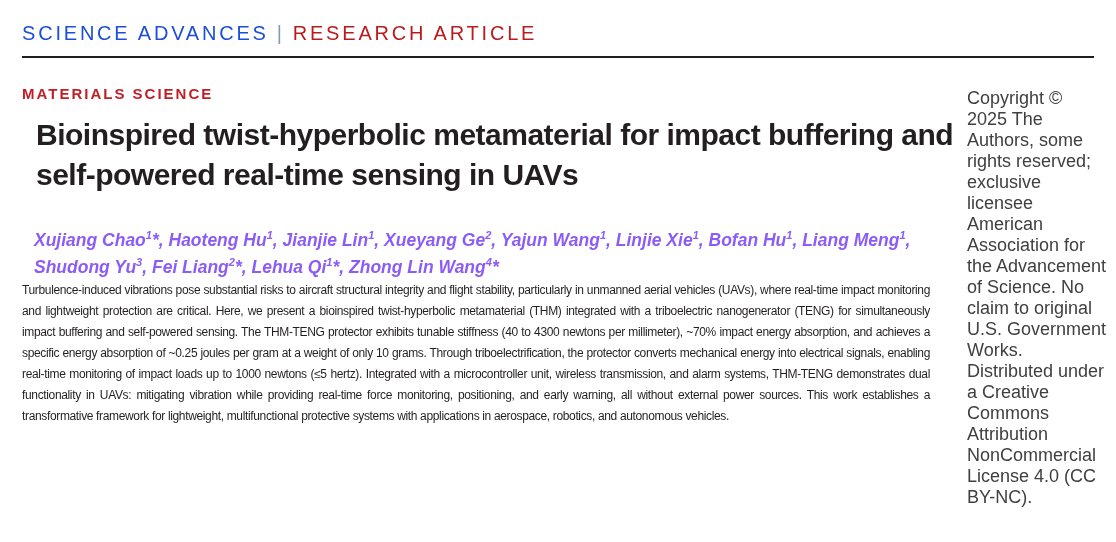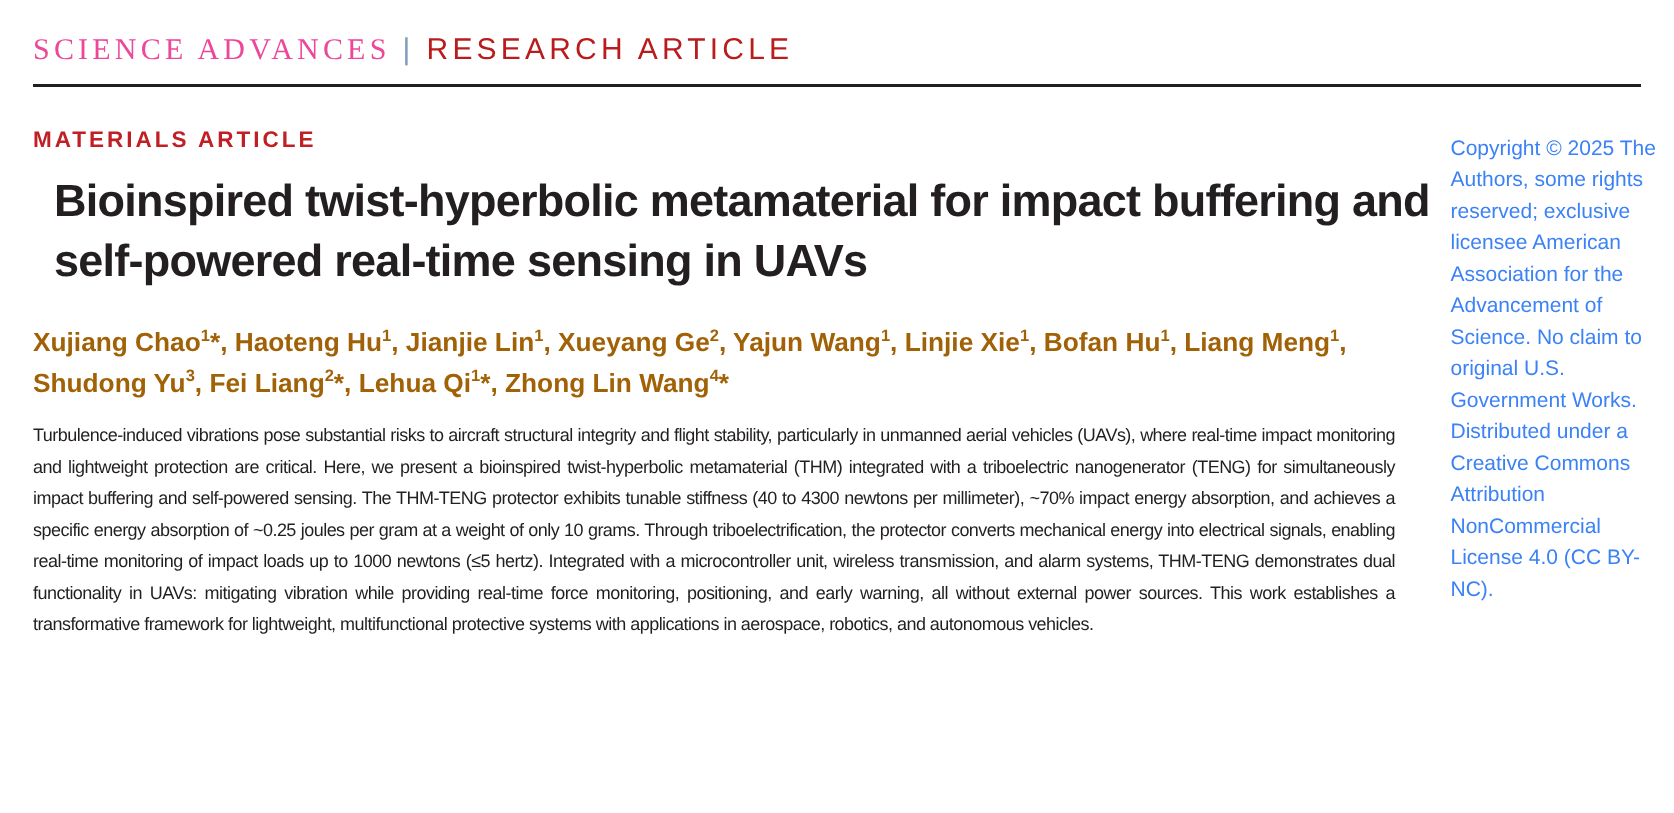--- a/index.html
+++ b/index.html
@@ -18,21 +18,21 @@
   .masthead {
     position: absolute;
     left: 22px;
     top: 22px;
     right: 22px;
     white-space: nowrap;
     font-size: 20px;
     letter-spacing: 2.8px;
     font-weight: 400;
   }
-  .journal-name { color: #ec4899; font-family: Liberation Serif, serif; }
+  .journal-name { color: #1d4ed8; }
   .masthead-divider {
     color: #7d9cba;
     padding: 0 8px;
     font-weight: 300;
   }
   .article-type { color: #b91c1c; }
   .masthead-rule {
     position: absolute;
     left: 22px;
     top: 56px;
@@ -61,25 +61,26 @@
     line-height: 40px;
     font-weight: 700;
     letter-spacing: -0.5px;
     color: #231f20;
   }
   .author-list {
     position: absolute;
     left: 22px;
     top: 215px;
     width: 905px;
-    margin: 0;
+    margin: 12px;
     font-size: 17.5px;
     line-height: 27px;
     font-weight: 700;
-    color: #a16207;
+    color: #8b5cf6;
+    font-style: italic;
   }
   .author-list sup {
     font-size: 11px;
     line-height: 0;
   }
   .abstract {
     position: absolute;
     left: 22px;
     top: 280px;
     width: 908px;
@@ -90,34 +91,34 @@
     letter-spacing: -0.35px;
     text-align: justify;
     color: #231f20;
   }
   .copyright-notice {
     position: absolute;
     left: 967px;
     top: 88px;
     width: 140px;
     margin: 0;
-    font-size: 14px;
+    font-size: 18px;
     line-height: 21px;
     font-weight: 400;
-    color: #3b82f6;
+    color: #404040;
   }
 </style>
 </head>
 <body>
 
 <header class="masthead"><span class="journal-name">SCIENCE ADVANCES</span><span class="masthead-divider">|</span><span class="article-type">RESEARCH ARTICLE</span></header>
 
 <hr class="masthead-rule">
 
-<div class="section-label">MATERIALS ARTICLE</div>
+<div class="section-label">MATERIALS SCIENCE</div>
 
 <h1 class="article-title">Bioinspired twist-hyperbolic metamaterial for impact buffering and self-powered real-time sensing in UAVs</h1>
 
 <p class="author-list">
   <span class="author"><span>Xujiang Chao</span><sup>1</sup><span>*</span><span>,</span></span>
   <span class="author"><span>Haoteng Hu</span><sup>1</sup><span></span><span>,</span></span>
   <span class="author"><span>Jianjie Lin</span><sup>1</sup><span></span><span>,</span></span>
   <span class="author"><span>Xueyang Ge</span><sup>2</sup><span></span><span>,</span></span>
   <span class="author"><span>Yajun Wang</span><sup>1</sup><span></span><span>,</span></span>
   <span class="author"><span>Linjie Xie</span><sup>1</sup><span></span><span>,</span></span>

